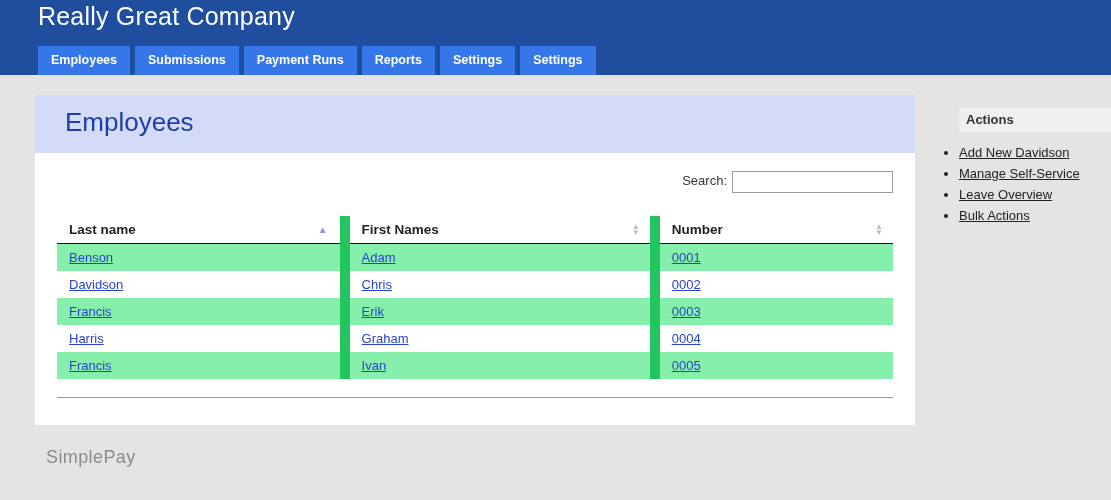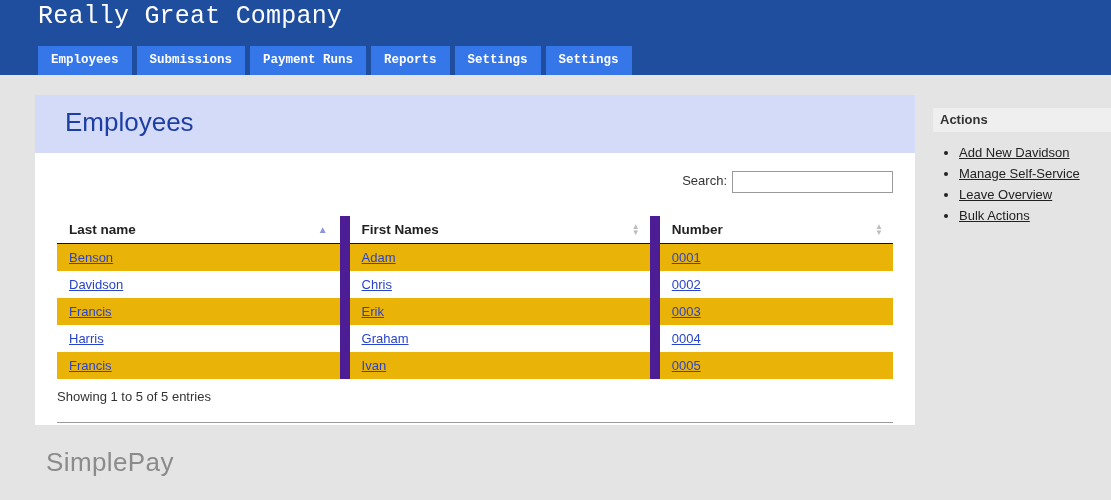--- a/index.html
+++ b/index.html
@@ -9,21 +9,20 @@
     position: relative;
     background: #e4e4e4;
     font-family: "Liberation Sans", sans-serif;
     overflow: hidden;
   }
 
   
   .app-header {
     position: absolute; top: 0; left: 0; width: 1111px; height: 75px;
     background: #204e9e;
-    font-family: Liberation Mono, monospace;
   }
   .company-title {
     position: absolute; left: 38px; top: 2px;
     margin: 0; color: #ffffff; font-size: 25px; font-weight: 400;
     letter-spacing: 0.2px;
   }
   .main-nav {
     position: absolute; left: 38px; bottom: 0;
     display: flex; gap: 5px;
   }
@@ -59,55 +58,56 @@
   
   table.emp-table {
     width: 100%; border-collapse: collapse; table-layout: fixed;
     margin-top: 21px;
   }
   .emp-table th {
     text-align: left; font-size: 13.5px; font-weight: bold; color: #222;
     padding: 6px 8px 6px 12px; border-bottom: 1px solid #141414;
     position: relative; cursor: pointer; white-space: nowrap;
   }
-  .emp-table th.gap, .emp-table td.gap { border-left: 10px solid #4c1d95; }
+  .emp-table th.gap, .emp-table td.gap { border-left: 10px solid #22c55e; }
   .emp-table td {
     font-size: 13px; color: #333; padding: 6px 8px 6px 12px;
     white-space: nowrap; overflow: hidden;
   }
-  .emp-table tr.stripe td { background: #eab308; }
+  .emp-table tr.stripe td { background: #86efac; }
   .cell-link { color: #2944cc; text-decoration: underline; cursor: pointer; }
 
   .sort-asc {
     position: absolute; right: 12px; top: 50%; transform: translateY(-50%);
     font-size: 10px; color: #8995e0; line-height: 10px;
   }
   .sort-both {
     position: absolute; right: 10px; top: 50%; transform: translateY(-50%);
     display: flex; flex-direction: column; align-items: center;
     font-size: 8px; line-height: 6px; color: #bcbcbc;
   }
 
   .table-info { font-size: 13px; color: #333; margin-top: 10px; }
   .bottom-divider { border: 0; border-top: 1px solid #999; margin: 18px 0 0 0; }
 
   
   .actions-panel { position: absolute; left: 933px; top: 108px; width: 178px; }
   .actions-title {
     background: #efefef; color: #333; font-size: 13px; font-weight: bold;
     padding: 4px 6px 5px 7px;
+    margin-left: 26px;
   }
   .actions-list { margin: 13px 0 0 0; padding: 0 0 0 26px; }
   .actions-list li { font-size: 13px; color: #222; margin-bottom: 6px; }
   .actions-list a { color: #222; text-decoration: underline; cursor: pointer; }
 
   
   .brand-logo {
     position: absolute; left: 46px; top: 447px;
-    font-size: 26px; color: #8b8b8b; letter-spacing: 0.4px; font-weight: 400;
+    font-size: 18px; color: #8b8b8b; letter-spacing: 0.4px; font-weight: 400;
   }
 </style>
 </head>
 <body>
 
 <div class="app-header">
   <h1 class="company-title">Really Great Company</h1>
   <div class="main-nav">
     <a class="nav-tab">Employees</a>
     <a class="nav-tab">Submissions</a>
@@ -179,21 +179,20 @@
           <td class="gap"><a class="cell-link">0004</a></td>
         </tr>
         <tr class="stripe">
           <td><a class="cell-link">Francis</a></td>
           <td class="gap"><a class="cell-link">Ivan</a></td>
           <td class="gap"><a class="cell-link">0005</a></td>
         </tr>
       </tbody>
     </table>
 
-    <div class="table-info">Showing 1 to 5 of 5 entries</div>
     <hr class="bottom-divider">
   </div>
 </div>
 
 <div class="actions-panel">
   <div class="actions-title">Actions</div>
   <ul class="actions-list">
     <li><a>Add New Davidson</a></li>
     <li><a>Manage Self-Service</a></li>
     <li><a>Leave Overview</a></li>

